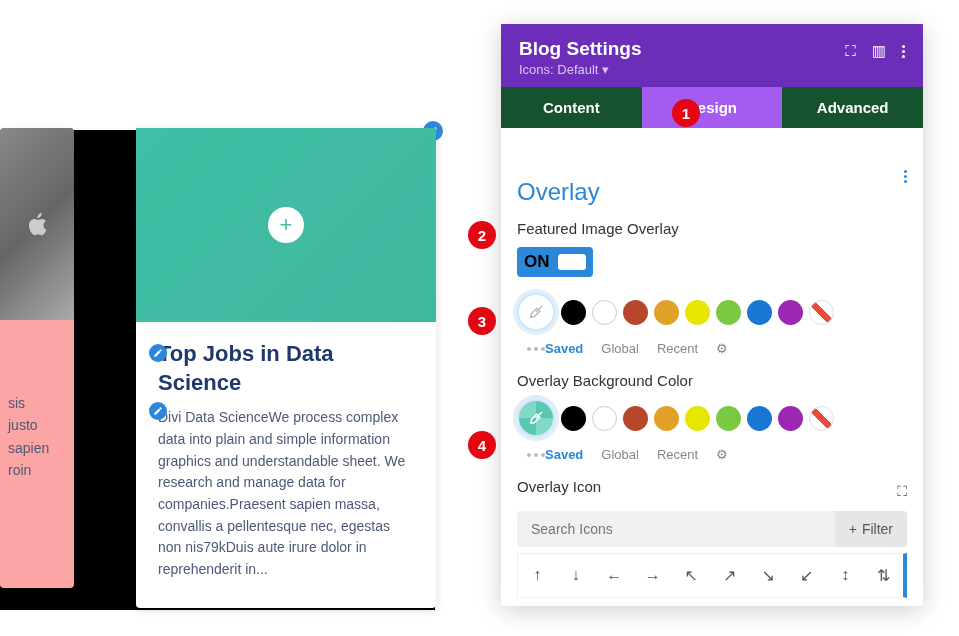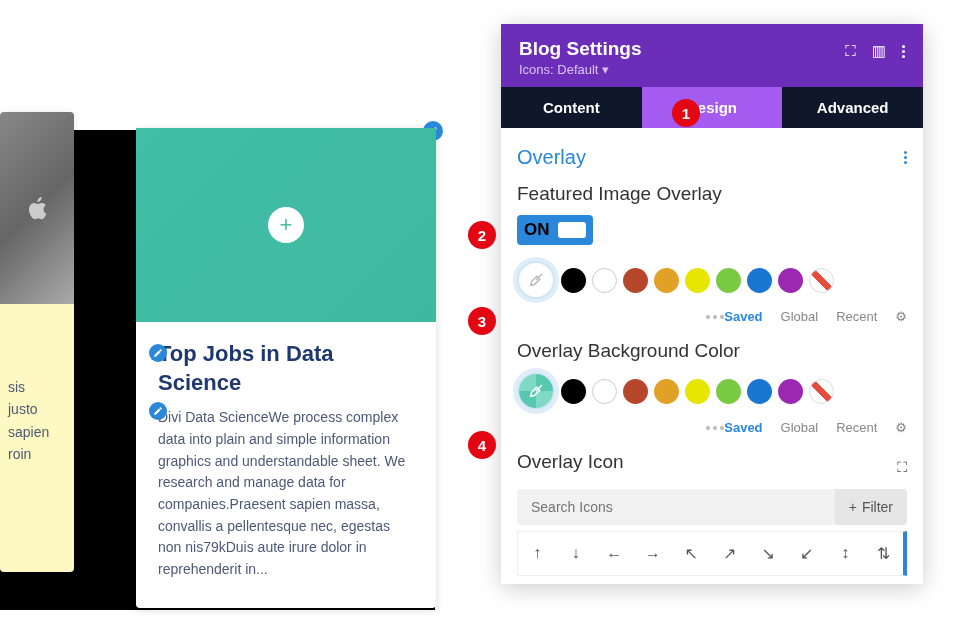--- a/index.html
+++ b/index.html
@@ -1,20 +1,20 @@
 <!DOCTYPE html>
 <html><head>
 <meta charset="utf-8">
 <style>
 * { margin: 0; padding: 0; box-sizing: border-box; font-family: -apple-system, BlinkMacSystemFont, "Segoe UI", sans-serif; }
 body { background: #fff; width: 959px; height: 636px; overflow: hidden; position: relative; }
 
 .bg-dark { position: absolute; left: 0; top: 130px; width: 435px; height: 480px; background: #000; }
 
-.card-left { position: absolute; left: 0; top: 112px; width: 74px; height: 460px; background: #fef9c3; border-radius: 4px; overflow: hidden; box-shadow: 0 2px 8px rgba(0,0,0,0.1); }
+.card-left { position: absolute; left: 0; top: 128px; width: 74px; height: 460px; background: #fca5a5; border-radius: 4px; overflow: hidden; box-shadow: 0 2px 8px rgba(0,0,0,0.1); }
 .card-left-img { width: 74px; height: 192px; background: linear-gradient(135deg, #888 0%, #666 50%, #aaa 100%); display: flex; align-items: center; justify-content: center; }
 .apple-logo { width: 28px; height: 28px; color: #ccc; }
 .card-left-body { padding: 12px 8px; color: #4c5977; font-size: 14px; line-height: 1.6; }
 
 .card-main { position: absolute; left: 136px; top: 128px; width: 300px; height: 480px; background: #fff; border-radius: 4px; box-shadow: 0 2px 8px rgba(0,0,0,0.15); }
 .card-main-img { width: 300px; height: 194px; background: linear-gradient(135deg, #40bfa5 0%, #3aa890 100%); position: relative; overflow: hidden; }
 .overlay-teal { position: absolute; inset: 0; background: rgba(64,191,165,0.75); }
 .plus-circle { position: absolute; left: 50%; top: 50%; transform: translate(-50%,-50%); width: 36px; height: 36px; border-radius: 50%; background: #fff; display: flex; align-items: center; justify-content: center; color: #40bfa5; font-size: 22px; font-weight: 300; }
 .card-main-body { padding: 18px 22px; }
 .card-title { color: #1f3870; font-size: 22px; font-weight: 700; line-height: 1.3; margin-bottom: 10px; }
@@ -28,45 +28,45 @@
 
 .panel { position: absolute; right: 36px; top: 24px; width: 422px; background: #fff; box-shadow: 0 4px 24px rgba(0,0,0,0.2); border-radius: 4px 4px 0 0; }
 .panel-header { background: #6c2eb9; padding: 14px 18px 10px; display: flex; align-items: flex-start; justify-content: space-between; }
 .panel-header-left .title { color: #fff; font-size: 19px; font-weight: 700; }
 .panel-header-left .preset { color: #d9c5f5; font-size: 13px; margin-top: 2px; }
 .panel-header-icons { display: flex; gap: 16px; align-items: center; margin-top: 4px; }
 .panel-header-icons span { color: #fff; font-size: 15px; cursor: pointer; }
 .dotsv { display: inline-flex; flex-direction: column; gap: 2px; }
 .dotsv i { width: 3px; height: 3px; background: #fff; border-radius: 50%; }
 
-.tabs { background: #0f172a; display: flex; }
+.tabs { background: #14532d; display: flex; }
 .tab { flex: 1; text-align: center; padding: 12px 0; color: #fff; font-size: 15px; font-weight: 600; cursor: pointer; position: relative; }
 .tab.active { background: #a45cf0; }
 
 .section { padding: 12px 16px 4px; }
 .section-head { display: flex; justify-content: space-between; align-items: center; padding: 6px 0; }
-.section-title { color: #2b87da; font-size: 20px; }
+.section-title { color: #2b87da; font-size: 24px; margin-top: 32px; }
 .more-icon { color: #2b87da; font-size: 18px; cursor: pointer; }
 
 .field { margin: 8px 0 16px; }
-.field-label { color: #333; font-size: 19px; margin-bottom: 10px; }
+.field-label { color: #333; font-size: 15px; margin-bottom: 10px; }
 
 .toggle { display: inline-flex; align-items: center; background: #2b87da; border-radius: 4px; padding: 5px 7px; gap: 8px; cursor: pointer; }
 .toggle-label { color: #000000; font-weight: 700; font-size: 17px; }
 .toggle-handle { width: 28px; height: 16px; background: #fff; border-radius: 3px; }
 
 .swatch-row { display: flex; align-items: center; gap: 6px; }
 .picker { width: 38px; height: 38px; border-radius: 50%; border: 2px solid #d0e6f7; display: flex; align-items: center; justify-content: center; background: #fff; box-shadow: 0 0 0 4px rgba(43,135,218,0.15); cursor: pointer; }
 .picker.teal { background: repeating-conic-gradient(#58c9b0 0 25%, #7fd9c5 0 50%); }
 .picker svg { width: 18px; height: 18px; }
 .swatch { width: 25px; height: 25px; border-radius: 50%; cursor: pointer; }
 .swatch.white { border: 1px solid #ccc; }
 .swatch.striped { background: linear-gradient(45deg, #fff 40%, #e74c3c 40%, #e74c3c 60%, #fff 60%); border: 1px solid #ddd; }
 
-.swatch-foot { display: flex; justify-content: flex-end; align-items: center; margin-top: 10px; padding-left: 10px; }
+.swatch-foot { display: flex; justify-content: flex-start; align-items: center; margin-top: 10px; padding-left: 10px; }
 .dots-h { display: inline-flex; gap: 3px; }
 .dots-h i { width: 4px; height: 4px; background: #bbb; border-radius: 50%; }
 .tabs-mini { display: flex; gap: 18px; align-items: center; font-size: 13px; }
 .tabs-mini span { color: #888; cursor: pointer; }
 .tabs-mini span.active { color: #2b87da; font-weight: 600; }
 .gear { color: #aaa; cursor: pointer; }
 
 .icon-search-row { display: flex; justify-content: space-between; align-items: center; margin-bottom: 6px; }
 .expand-ic { color: #555; cursor: pointer; font-size: 14px; }
 .searchbar { display: flex; background: #f1f1f1; border-radius: 4px; overflow: hidden; }

